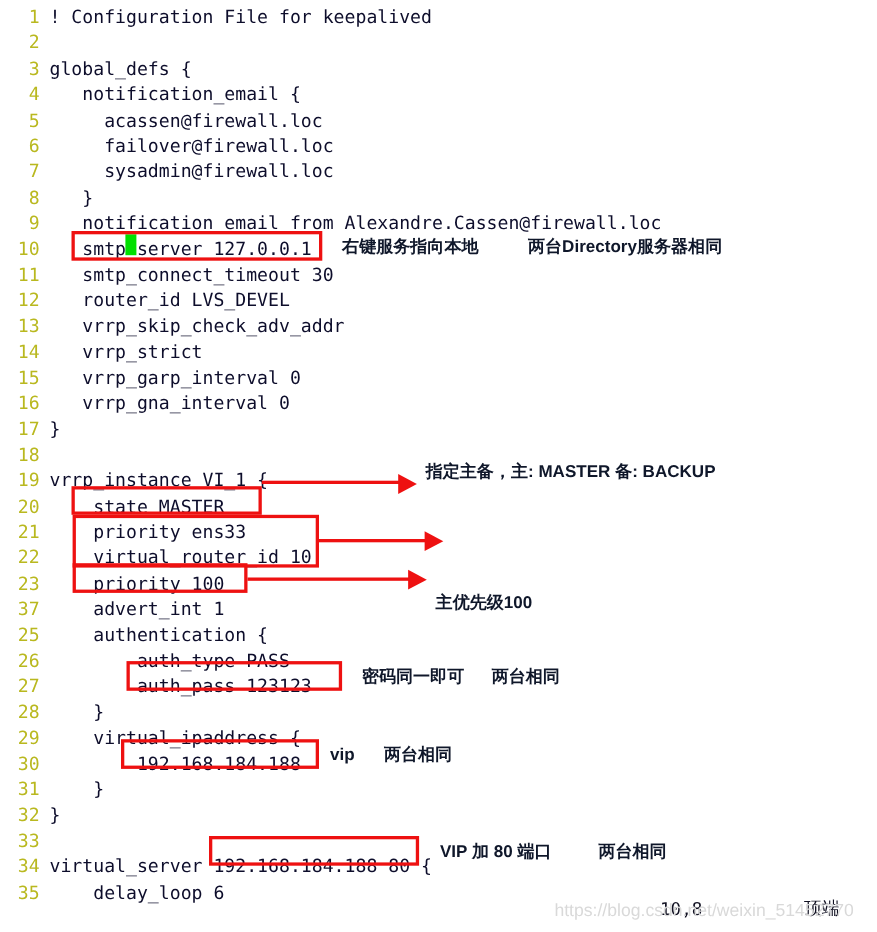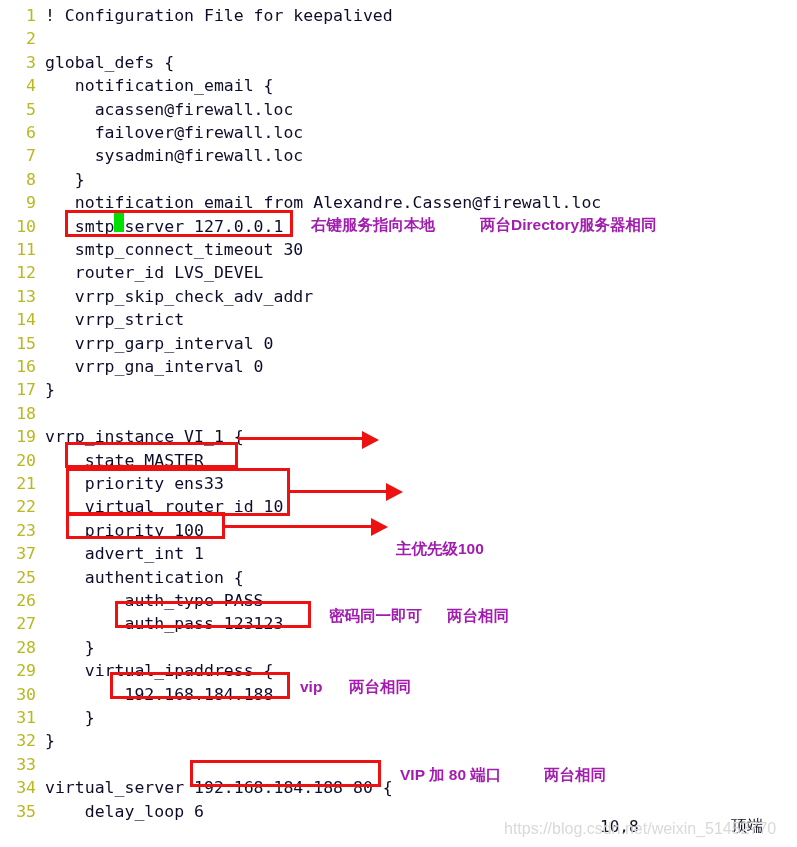--- a/index.html
+++ b/index.html
@@ -69,21 +69,21 @@
     pointer-events: none;
   }
   .redbox {
     position: absolute;
     border: 3px solid #ee1111;
     box-sizing: border-box;
     background: transparent;
   }
   .ann {
     position: absolute;
-    color: #a21caf;
+    color: #0f172a;
     font-family: "Liberation Sans", sans-serif;
     font-size: 15.5px;
     font-weight: bold;
     white-space: pre;
     line-height: 21px;
   }
   .arrow-line {
     position: absolute;
     background: #ee1111;
     height: 3px;
@@ -178,20 +178,21 @@
 
 <div id="overlay">
 
   <div class="redbox" style="left:65px; top:210px; width:228px; height:27px;"></div>
   <div class="ann" style="left:311px; top:214px;">右键服务指向本地</div>
   <div class="ann" style="left:480px; top:214px;">两台Directory服务器相同</div>
 
   <div class="redbox" style="left:65px; top:442px; width:173px; height:26px;"></div>
   <div class="arrow-line" style="left:238px; top:437px; width:126px;"></div>
   <div class="arrow-head" style="left:362px; top:431px;"></div>
+  <div class="ann" style="left:387px; top:419px;">指定主备，主: MASTER 备: BACKUP</div>
 
   <div class="redbox" style="left:66px; top:468px; width:224px; height:48px;"></div>
   <div class="arrow-line" style="left:290px; top:490px; width:98px;"></div>
   <div class="arrow-head" style="left:386px; top:483px;"></div>
 
   <div class="redbox" style="left:66px; top:512px; width:159px; height:27px;"></div>
   <div class="arrow-line" style="left:225px; top:525px; width:148px;"></div>
   <div class="arrow-head" style="left:371px; top:518px;"></div>
   <div class="ann" style="left:396px; top:518px;margin-top:20px;">主优先级100</div>
 

